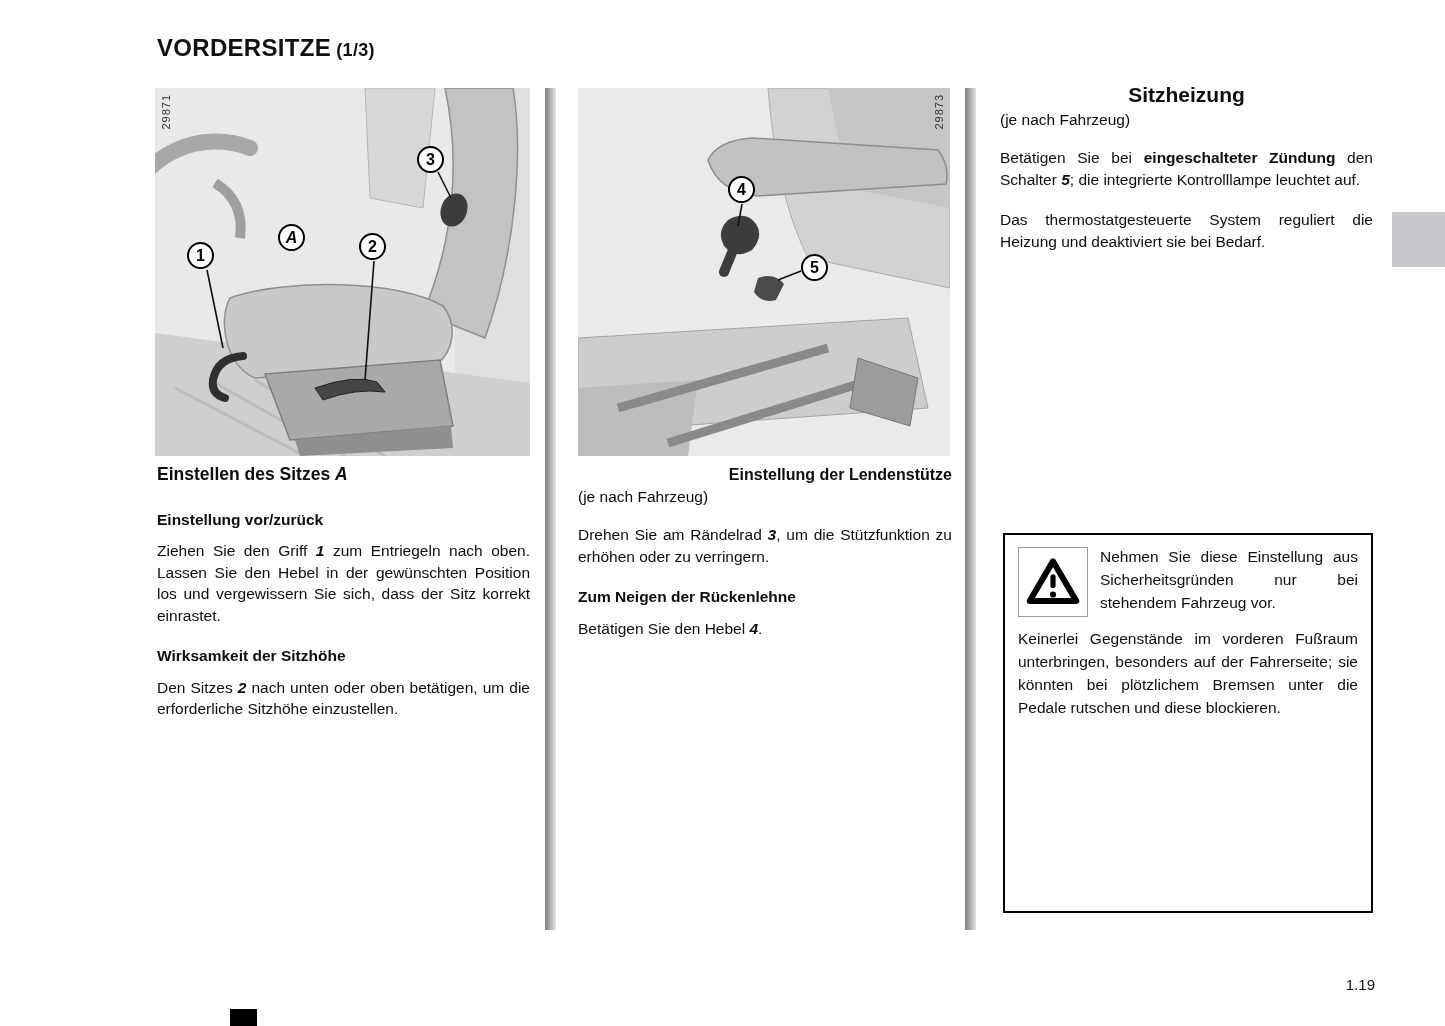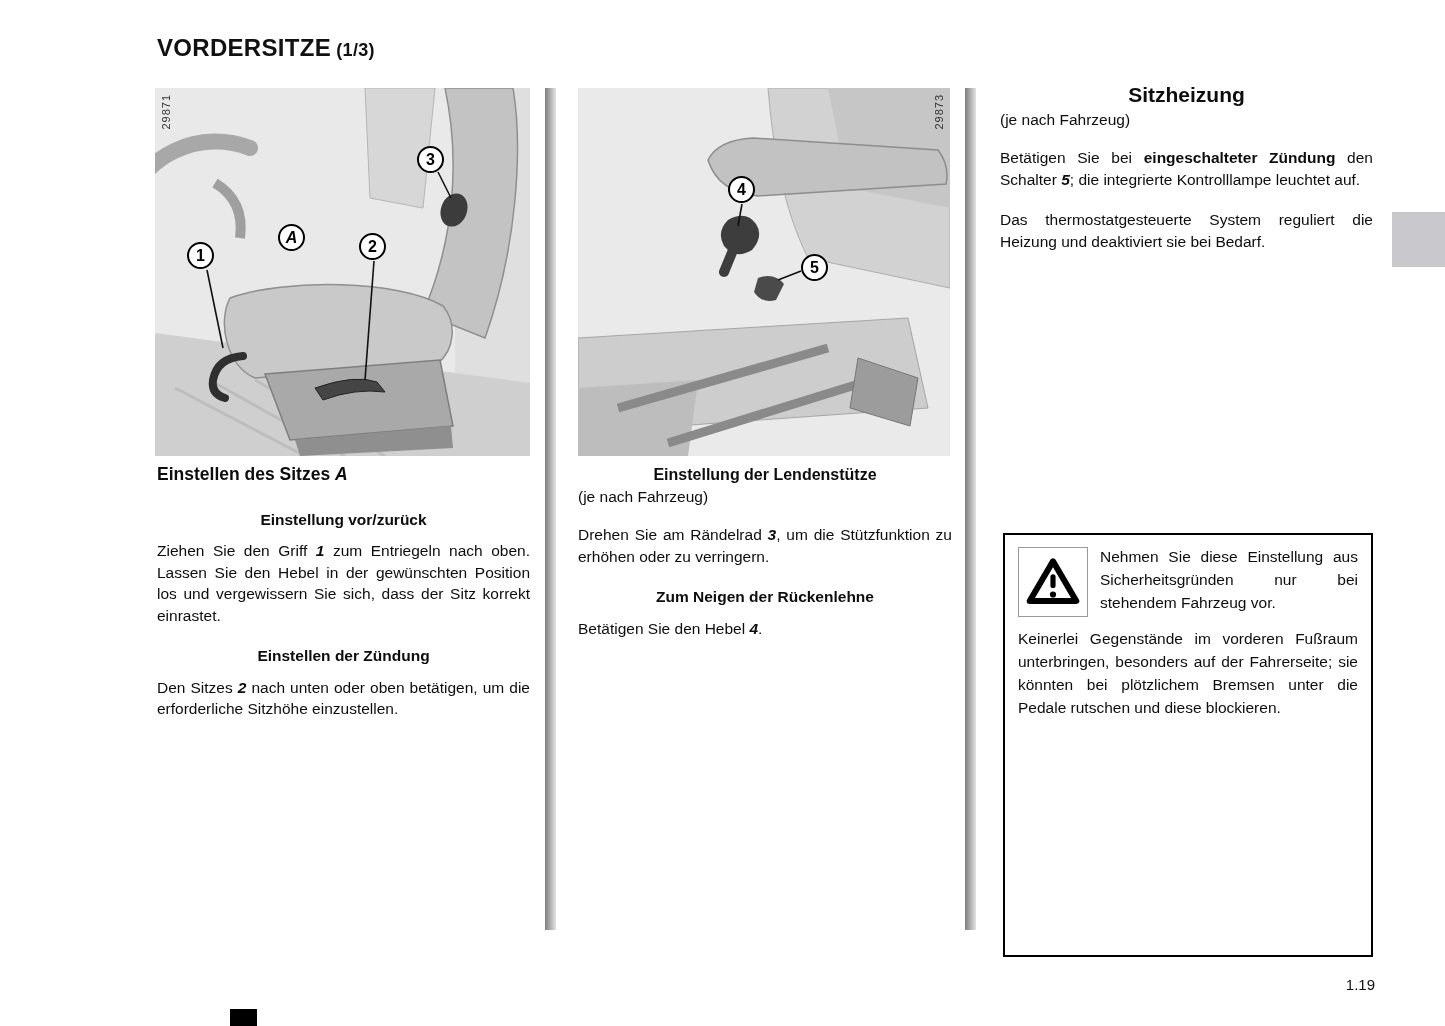--- a/index.html
+++ b/index.html
@@ -37,32 +37,32 @@
     background:linear-gradient(to right,#7d7d7d 0%,#ababab 45%,#e3e3e3 100%); }
   #div1 { left:545px; } #div2 { left:965px; }
 
   
   .textcol { font-size:15.5px; line-height:21.5px; text-align:justify; color:#0d0d0d; }
   #col1 { left:157px; top:464px; width:373px; }
   #col2 { left:578px; top:464px; width:374px; }
   #col3 { left:1000px; top:84px; width:373px; }
   .h2 { font-size:17.5px; font-weight:bold; margin-bottom:23px; text-align:left; }
   .h2 .var { font-style:italic; }
-  .h3 { font-size:15.5px; font-weight:bold; margin-bottom:10px; text-align:center; }
+  .h3 { font-size:15.5px; font-weight:bold; margin-bottom:10px; text-align:left; }
   .note { margin-bottom:17px; text-align:left; }
-  .note-tight { margin-bottom:0; text-align:center; font-weight:bold; font-size:16px; }
+  .note-tight { margin-bottom:0; text-align:right; font-weight:bold; font-size:16px; }
   .textcol p { margin-bottom:19px; }
   .textcol p:last-child { margin-bottom:0; }
   .num { font-weight:bold; font-style:italic; }
   .b { font-weight:bold; }
   #col3 .h2big { font-size:21px; font-weight:bold; margin-bottom:3px; text-align:center; }
 
   
   .warnbox {
-    left:1003px; top:533px; width:370px; height:424px;
+    left:1003px; top:533px; width:370px; height:380px;
     border:2px solid #000; padding:10px 13px; font-size:15.5px; line-height:23px;
     text-align:justify; color:#0d0d0d;
   }
   .warn-icon {
     float:left; width:70px; height:70px; margin:2px 12px 4px 0;
     border:1px solid #9a9a9a; background:#fff;
     display:flex; align-items:center; justify-content:center;
   }
   .warnbox p { margin:0; }
   .warnbox p.sep { margin-top:13px; }
@@ -143,21 +143,21 @@
     <span class="callout" style="left:150px;top:88px">4</span>
     <span class="callout" style="left:223px;top:166px">5</span>
   </figure>
 
   <div class="abs divider" id="div2"></div>
 
   <section class="abs textcol" id="col1">
     <h2 class="h2"><span>Einstellen des Sitzes </span><span class="var">A</span></h2>
     <h3 class="h3">Einstellung vor/zurück</h3>
     <p><span>Ziehen Sie den Griff </span><span class="num">1</span><span> zum Entriegeln nach oben. Lassen Sie den Hebel in der gewünschten Position los und vergewissern Sie sich, dass der Sitz korrekt einrastet.</span></p>
-    <h3 class="h3">Einstellen der Zündung</h3>
+    <h3 class="h3">Wirksamkeit der Sitzhöhe</h3>
     <p><span>Den Sitzes </span><span class="num">2</span><span> nach unten oder oben betätigen, um die erforderliche Sitzhöhe einzustellen.</span></p>
   </section>
 
   <section class="abs textcol" id="col2">
     <h3 class="note-tight">Einstellung der Lendenstütze</h3>
     <div class="note">(je nach Fahrzeug)</div>
     <p><span>Drehen Sie am Rändelrad </span><span class="num">3</span><span>, um die Stützfunktion zu erhöhen oder zu verringern.</span></p>
     <h3 class="h3">Zum Neigen der Rückenlehne</h3>
     <p><span>Betätigen Sie den Hebel </span><span class="num">4</span><span>.</span></p>
   </section>

